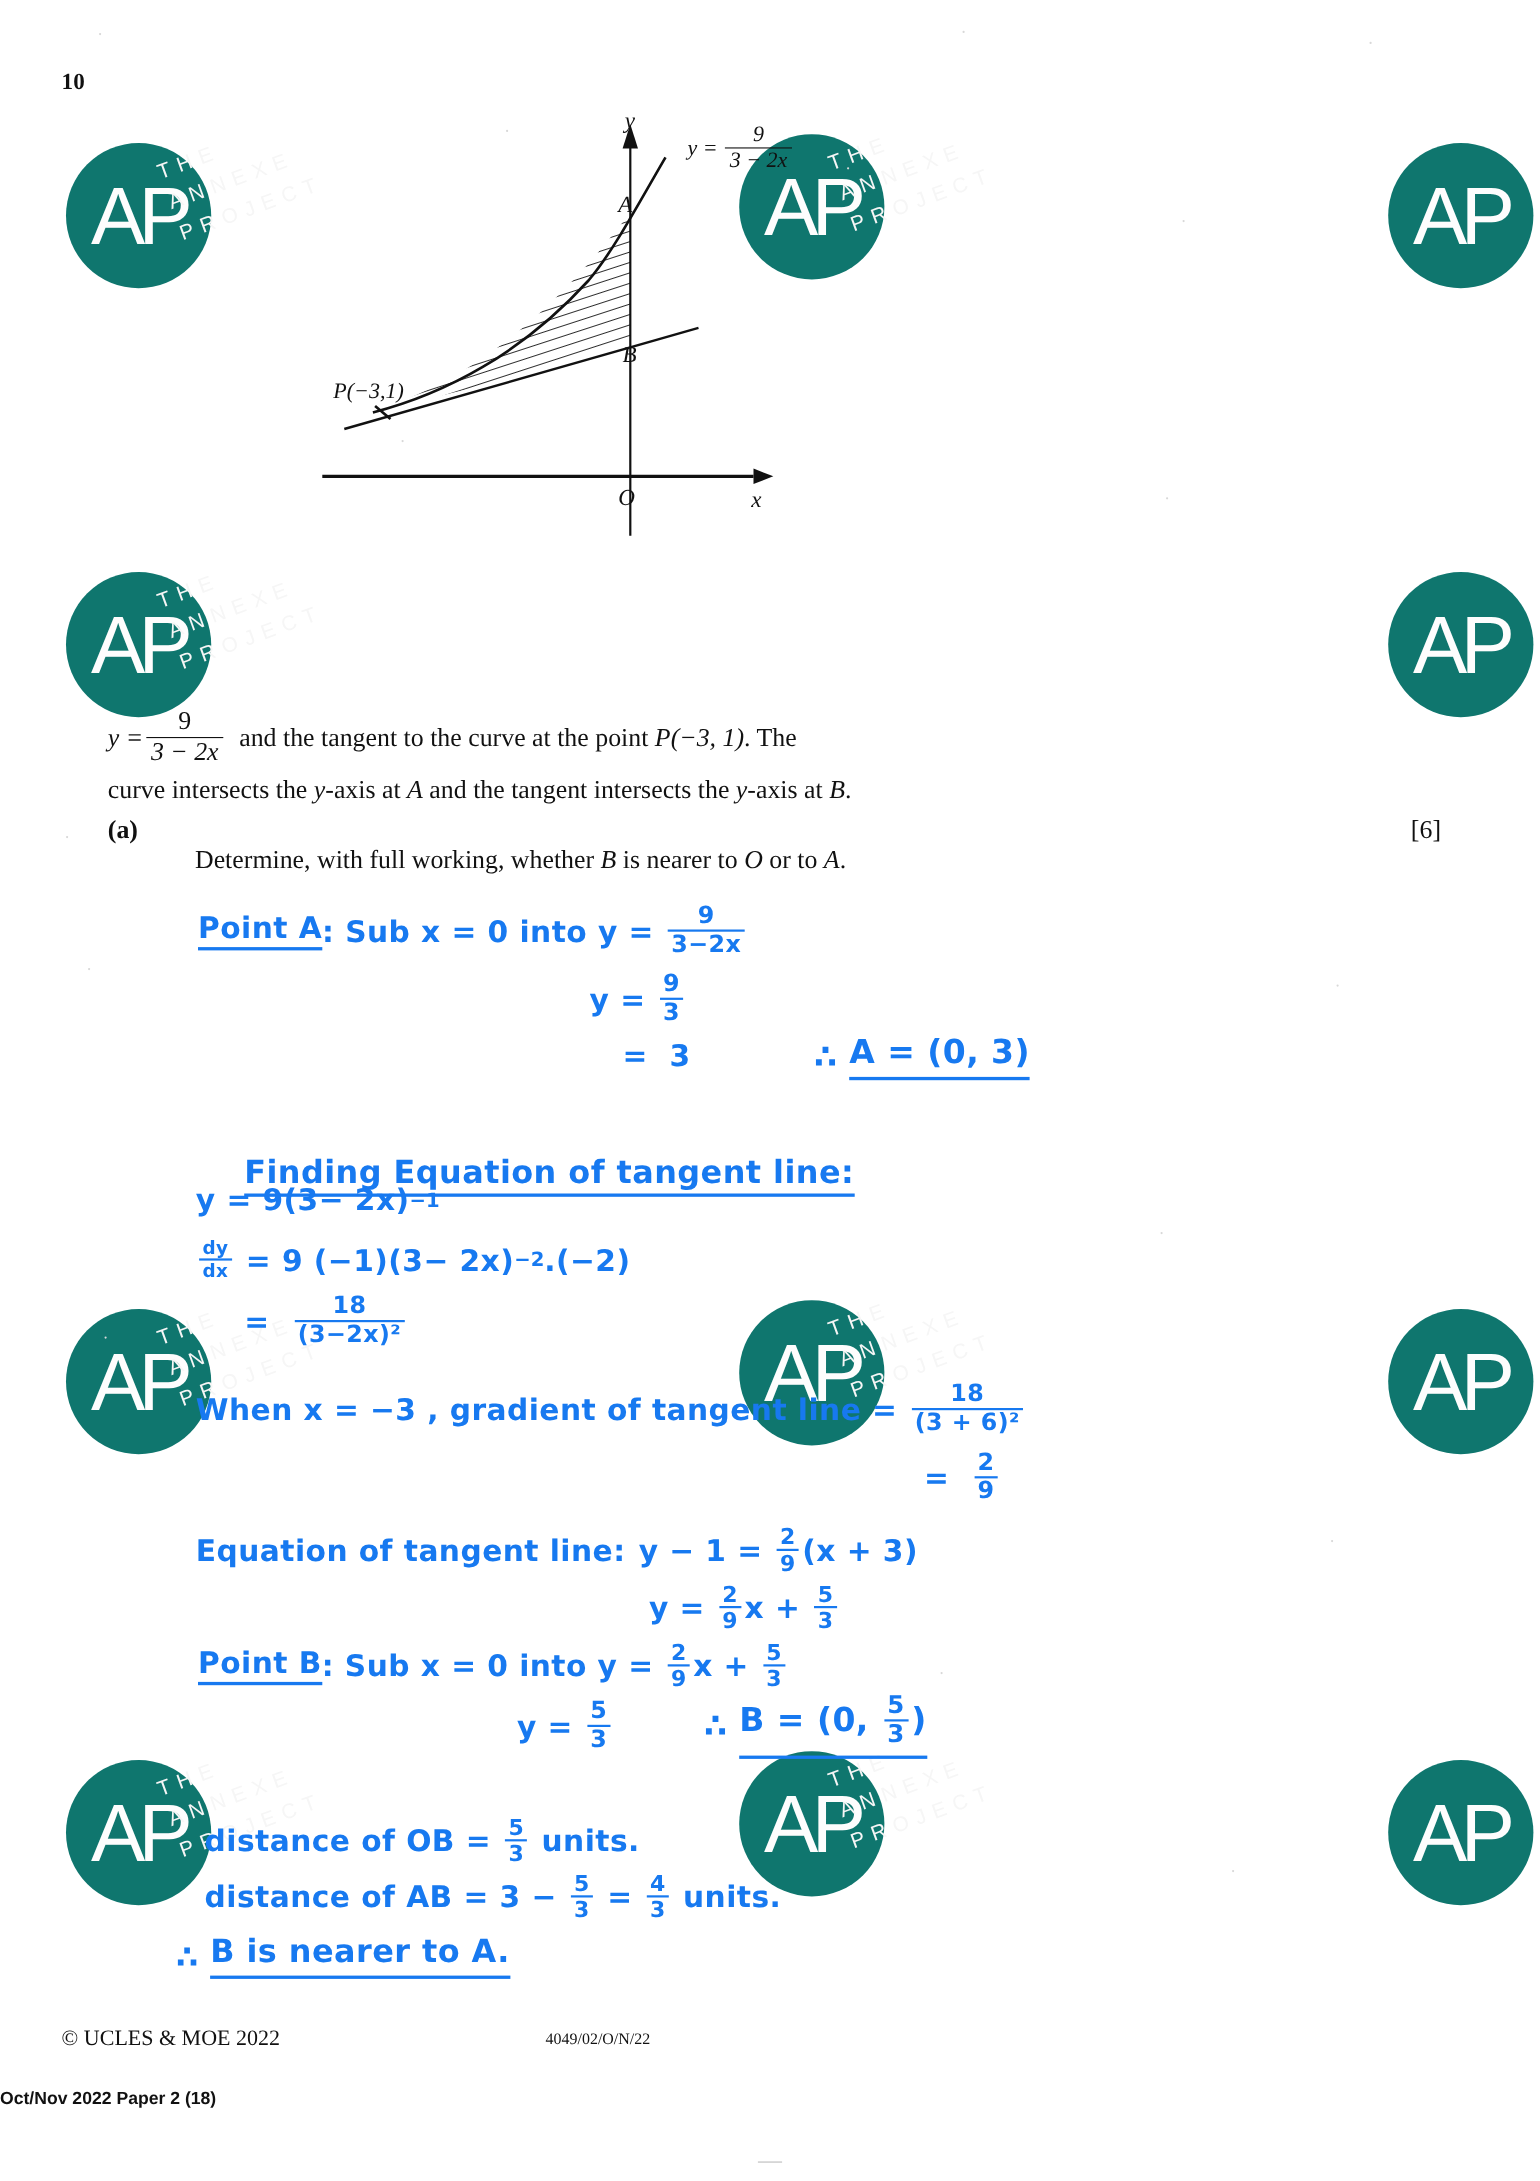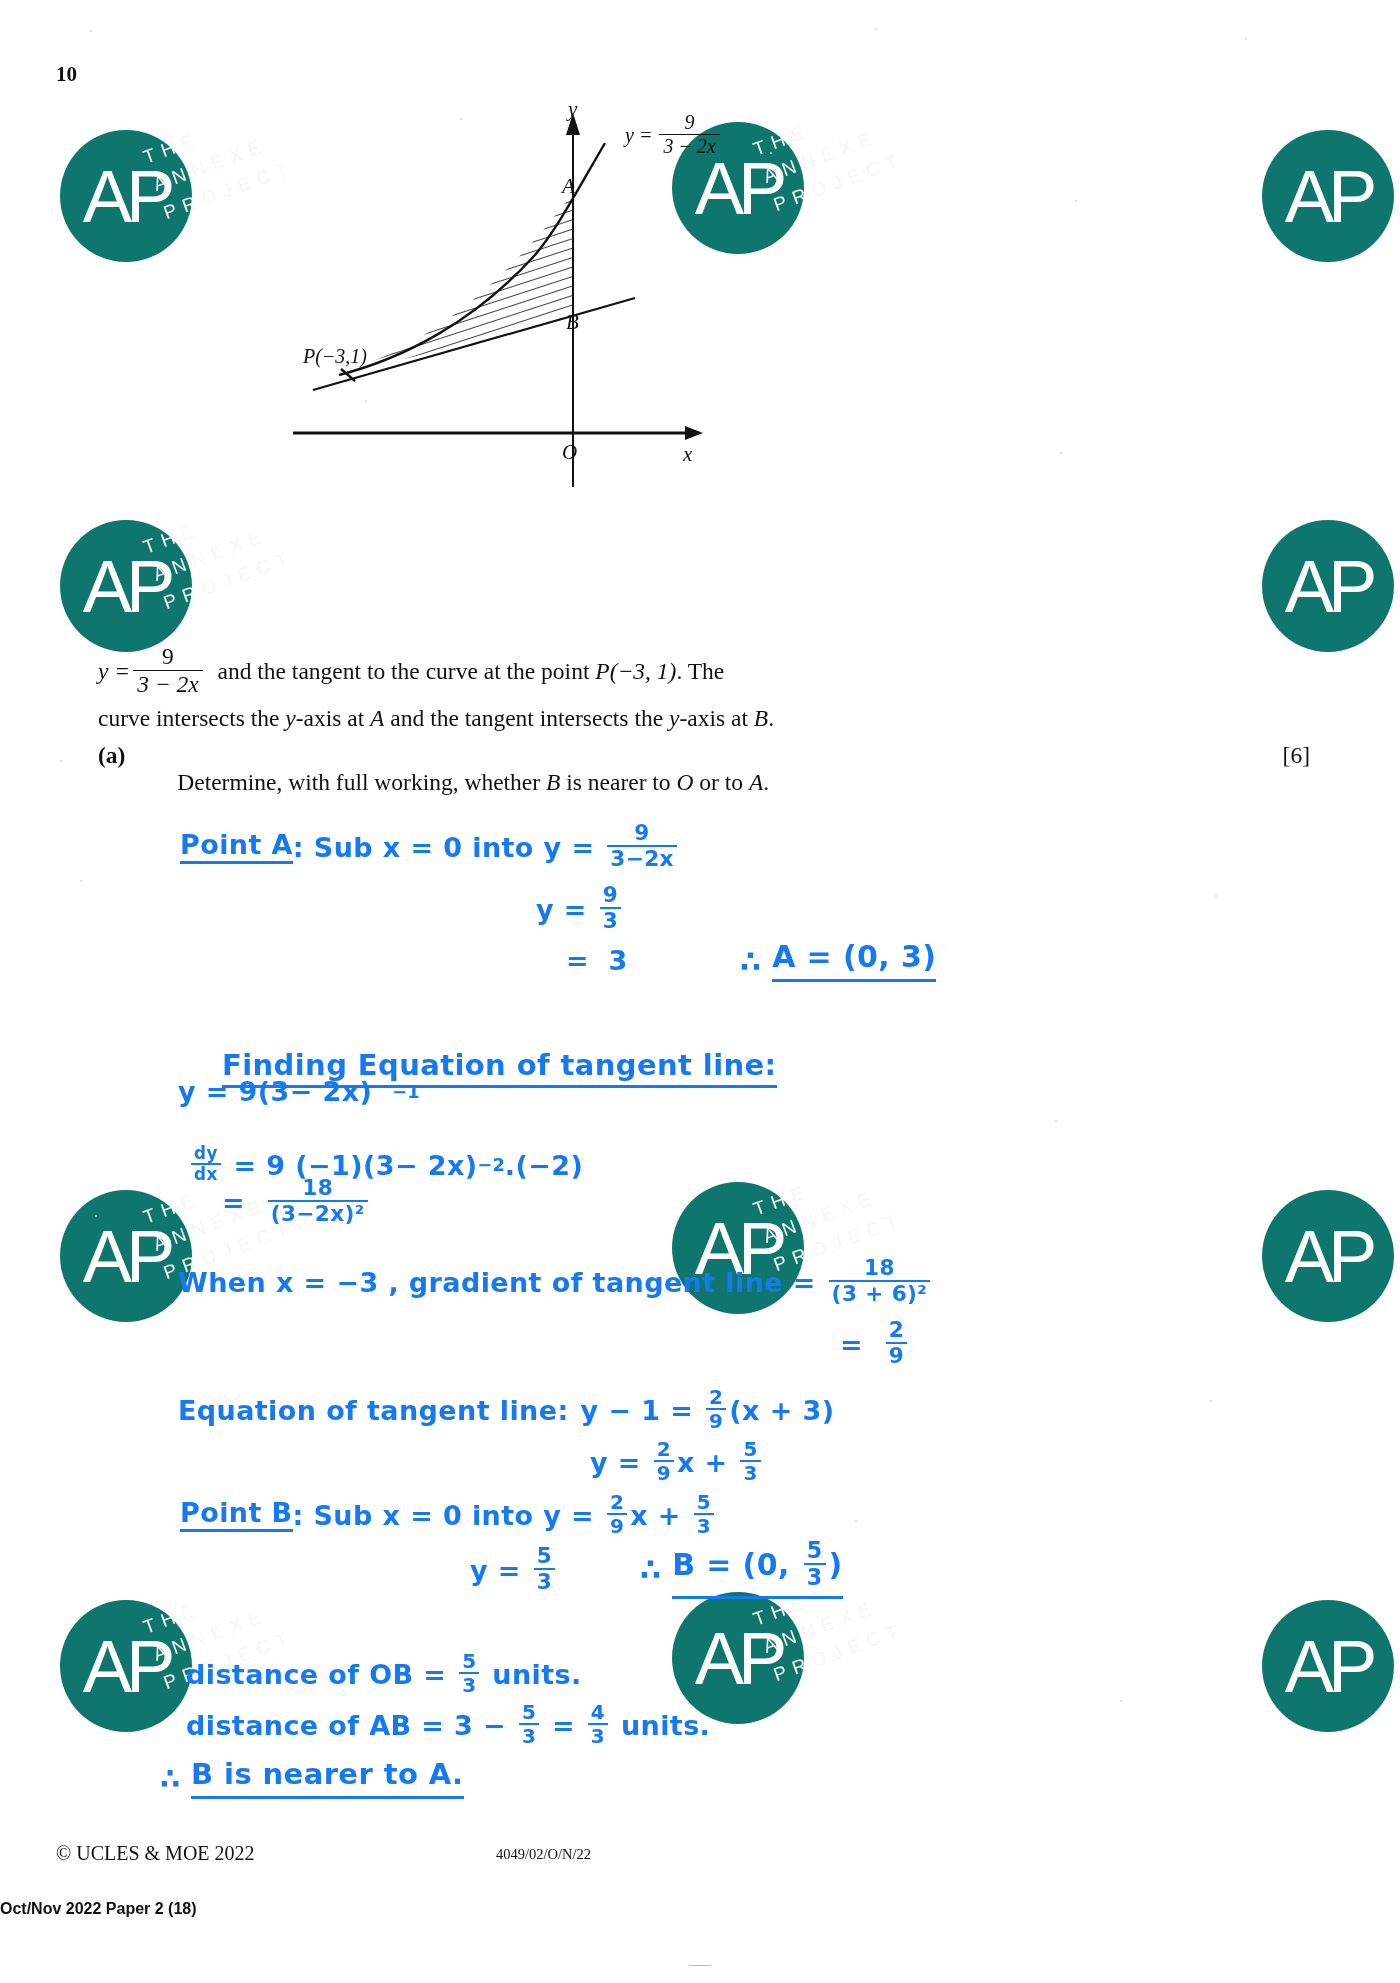--- a/index.html
+++ b/index.html
@@ -369,26 +369,26 @@
 
   <div class="hand row" style="left:740px; top:942px; font-size:30px;">
     <span>∴ </span>
     <span class="ans-u">A = (0, 3)</span>
   </div>
 
   <div class="hand" style="left:180px; top:1022px; font-size:29px;">
     <span class="u">Finding Equation of tangent line:</span>
   </div>
 
-  <div class="hand row" style="left:178px; top:1078px;gap:20px;">
+  <div class="hand row" style="left:178px; top:1078px;">
     <span>y = 9(3− 2x)</span>
     <span class="sup">−1</span>
   </div>
 
-  <div class="hand row" style="left:188px; top:1127px;margin-top:19px;">
+  <div class="hand row" style="left:178px; top:1127px;">
     <span class="hfrac" style="font-size:0.62em;">
       <span class="n">dy</span>
       <span class="d">dx</span>
     </span>
     <span> = 9 (−1)(3− 2x)</span>
     <span class="sup">−2</span>
     <span>.(−2)</span>
   </div>
 
   <div class="hand row" style="left:222px; top:1178px;">

